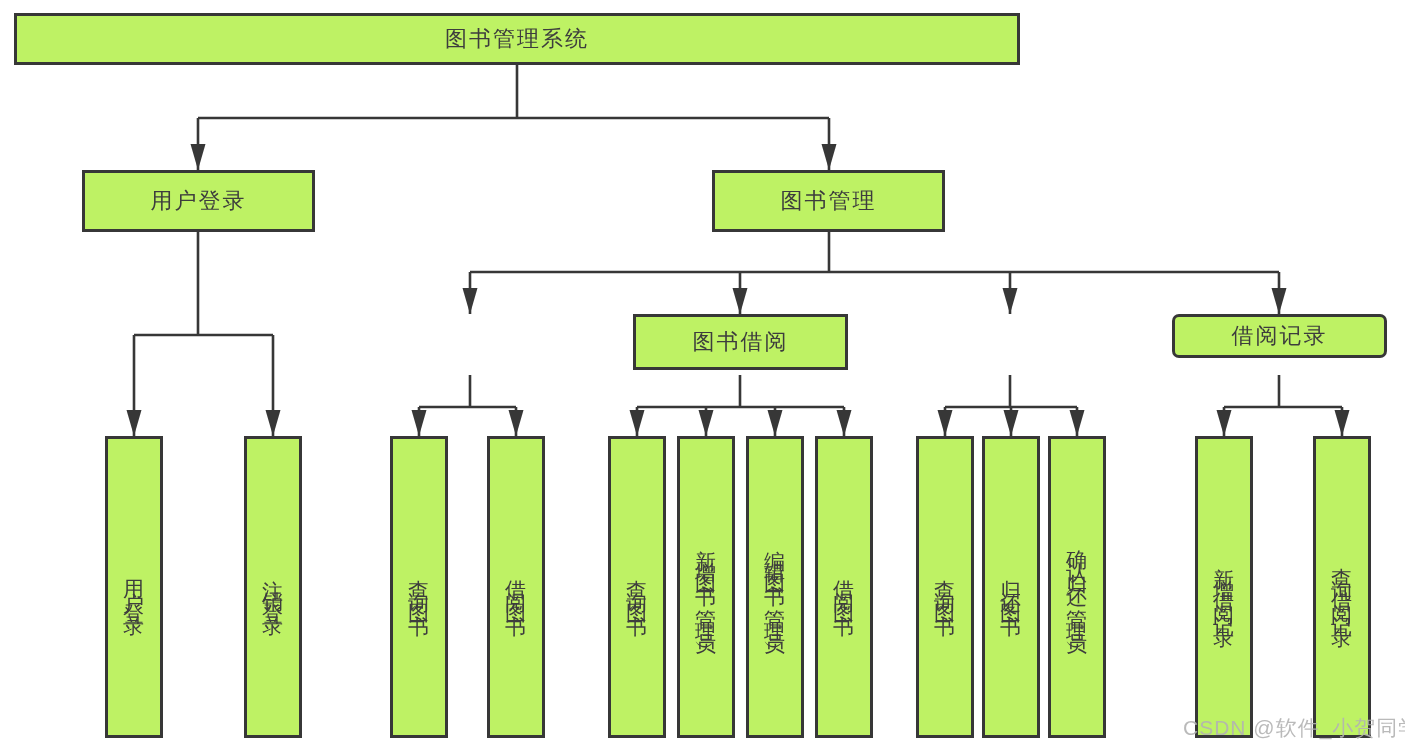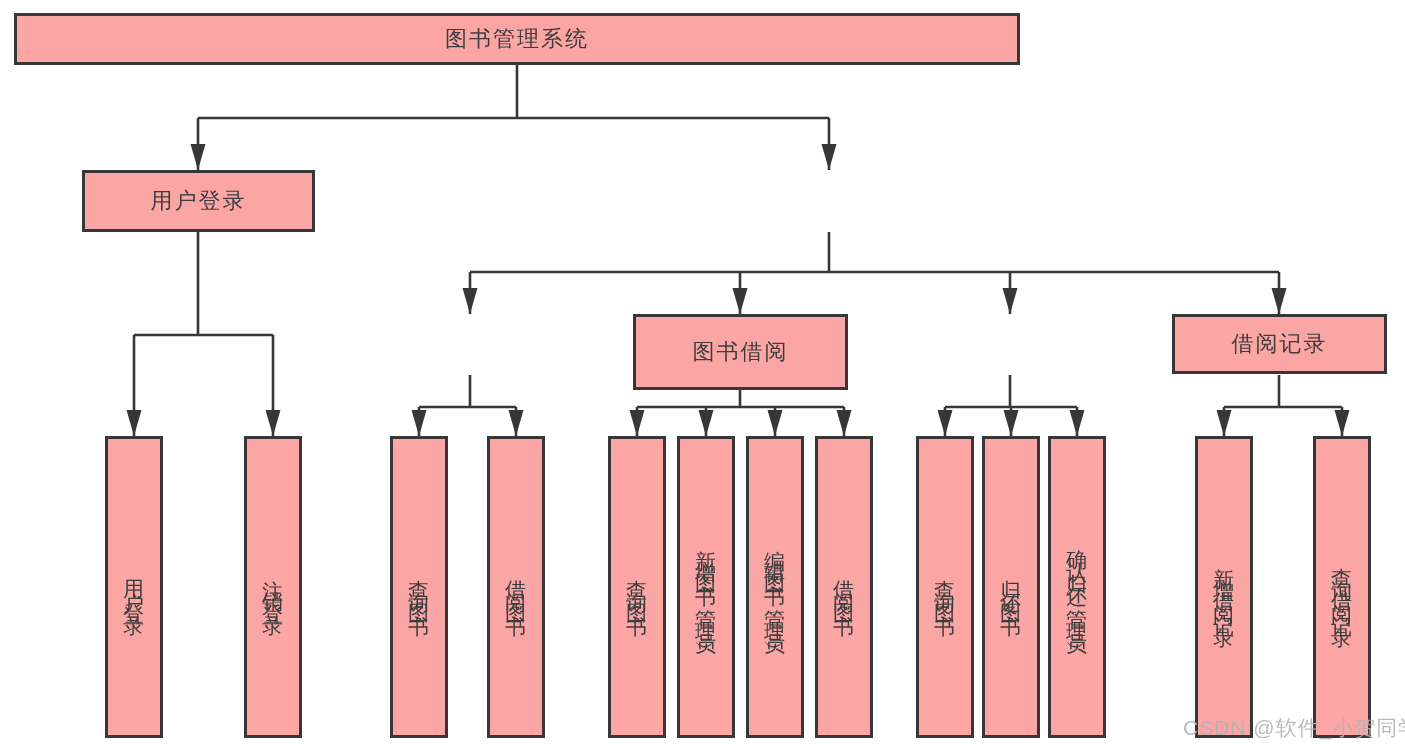--- a/index.html
+++ b/index.html
@@ -5,21 +5,21 @@
   html,body{margin:0;padding:0;}
   body{
     width:1405px;height:747px;position:relative;background:#ffffff;
     font-family:"Liberation Sans","DejaVu Sans",sans-serif;
     overflow:hidden;
   }
   #canvas{position:absolute;left:0;top:0;width:1405px;height:747px;}
   svg.wires{position:absolute;left:0;top:0;width:1405px;height:747px;}
   svg.wires line, svg.wires path.rail{stroke:#373737;stroke-width:2.6;fill:none;}
   .box{
-    position:absolute;background:#fca5a5;border:3px solid #373737;
+    position:absolute;background:#bef264;border:3px solid #373737;
     display:flex;align-items:center;justify-content:center;
     box-sizing:border-box;color:#3d3d3d;
   }
   .hlabel{font-size:22px;letter-spacing:2px;white-space:nowrap;}
   .leaf{width:58px;height:302px;top:436px;}
   .vlabel{
     writing-mode:vertical-rl;
     font-size:21px;line-height:1;letter-spacing:12px;
     white-space:nowrap;
   }
@@ -77,25 +77,28 @@
     <line x1="1342" y1="407" x2="1342" y2="436" marker-end="url(#arrow)"></line>
   </svg>
 
   <div class="box" style="left:14px;top:13px;width:1006px;height:52px;">
     <span class="hlabel">图书管理系统</span>
   </div>
 
   <div class="box" style="left:82px;top:170px;width:233px;height:62px;">
     <span class="hlabel">用户登录</span>
   </div>
+  <div class="box" style="left:712px;top:170px;width:233px;height:62px;">
+    <span class="hlabel">图书管理</span>
+  </div>
 
-  <div class="box" style="left:633px;top:314px;width:215px;height:76px;">
+  <div class="box" style="left:633px;top:314px;width:215px;height:56px;">
     <span class="hlabel">图书借阅</span>
   </div>
-  <div class="box" style="left:1172px;top:314px;width:215px;height:60px;">
+  <div class="box" style="left:1172px;top:314px;width:215px;height:44px;border-radius:7px;">
     <span class="hlabel">借阅记录</span>
   </div>
 
   <div class="box leaf" style="left:105px;">
     <span class="vlabel">用户登录</span>
   </div>
   <div class="box leaf" style="left:244px;">
     <span class="vlabel">注销登录</span>
   </div>
 

